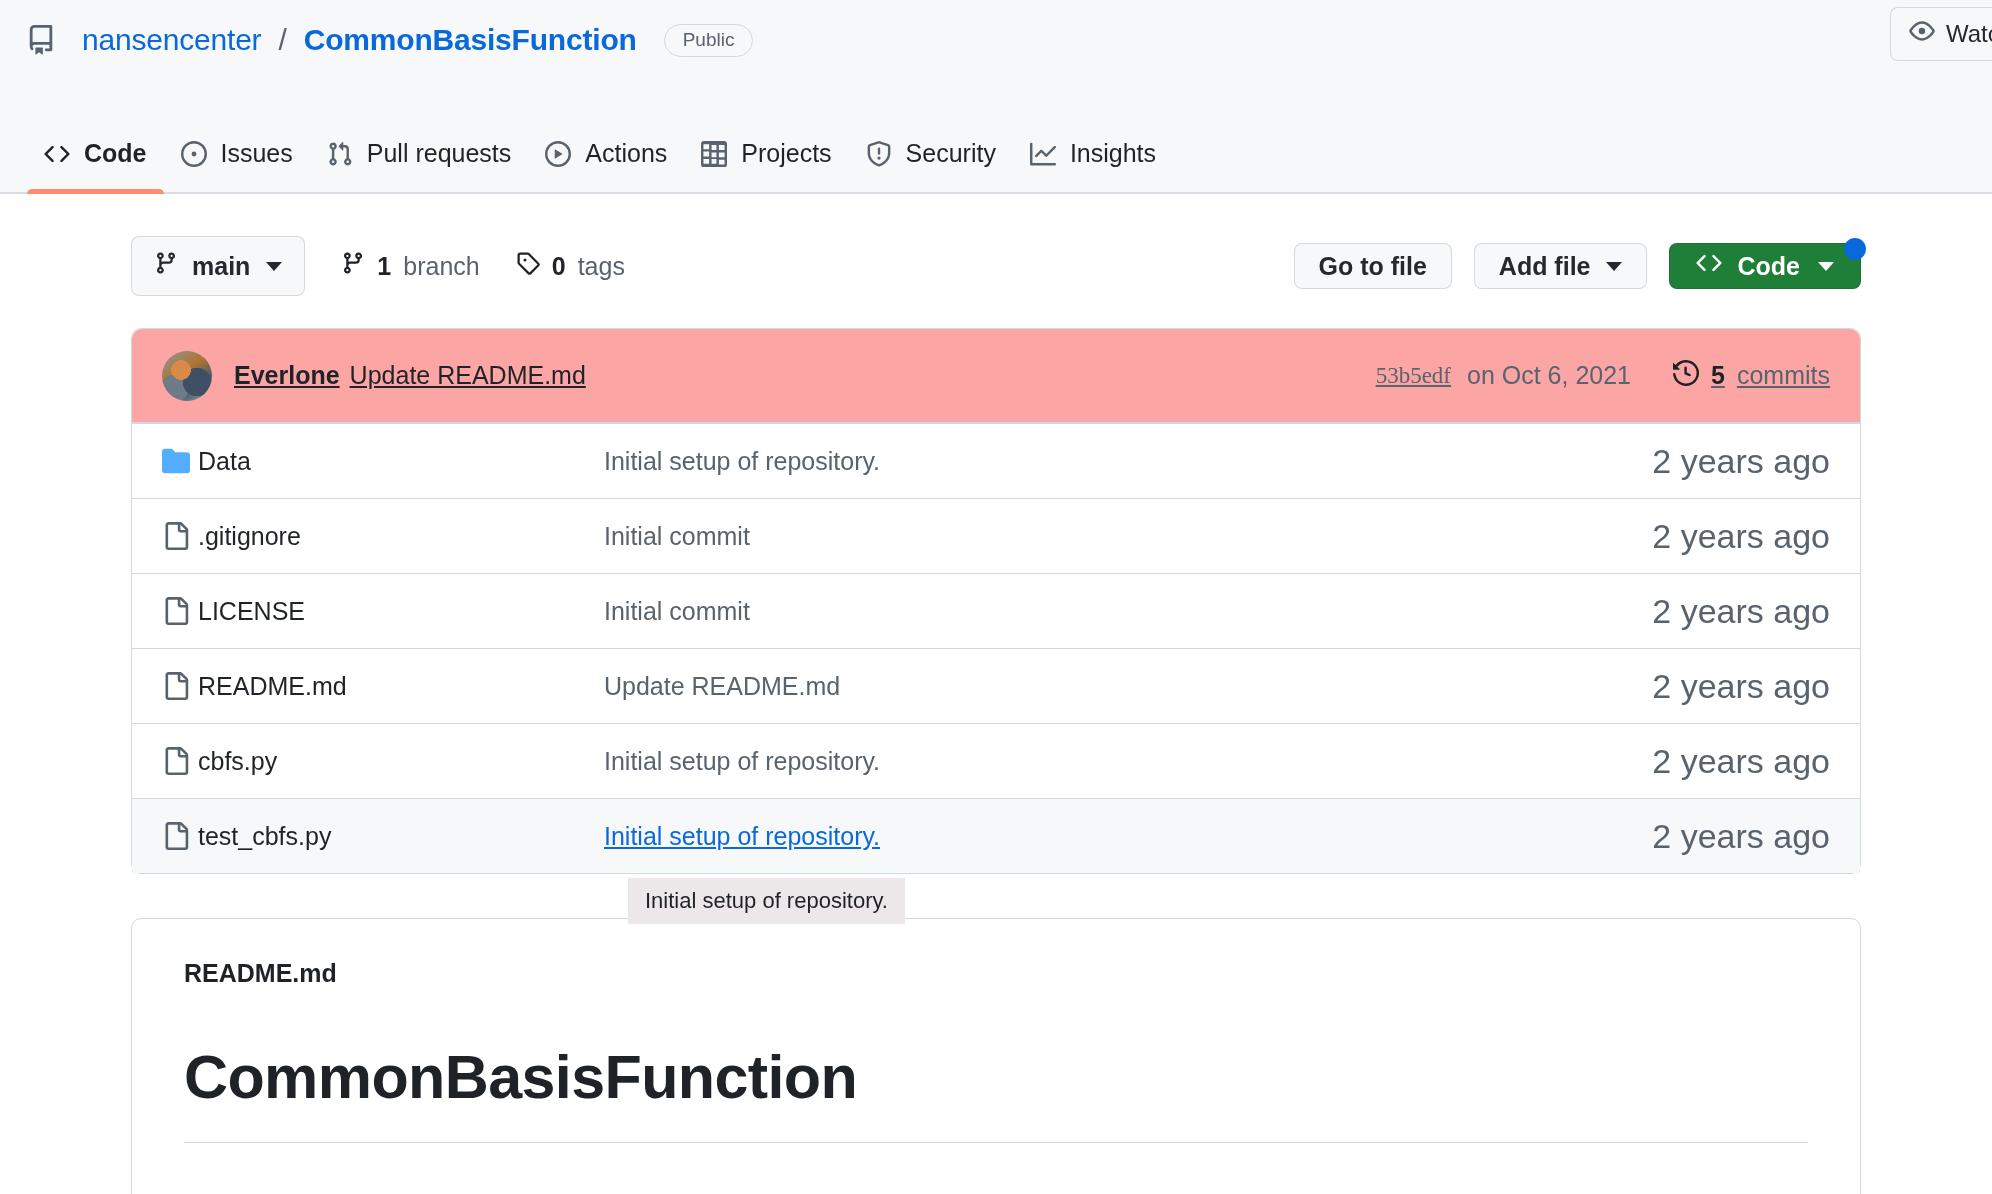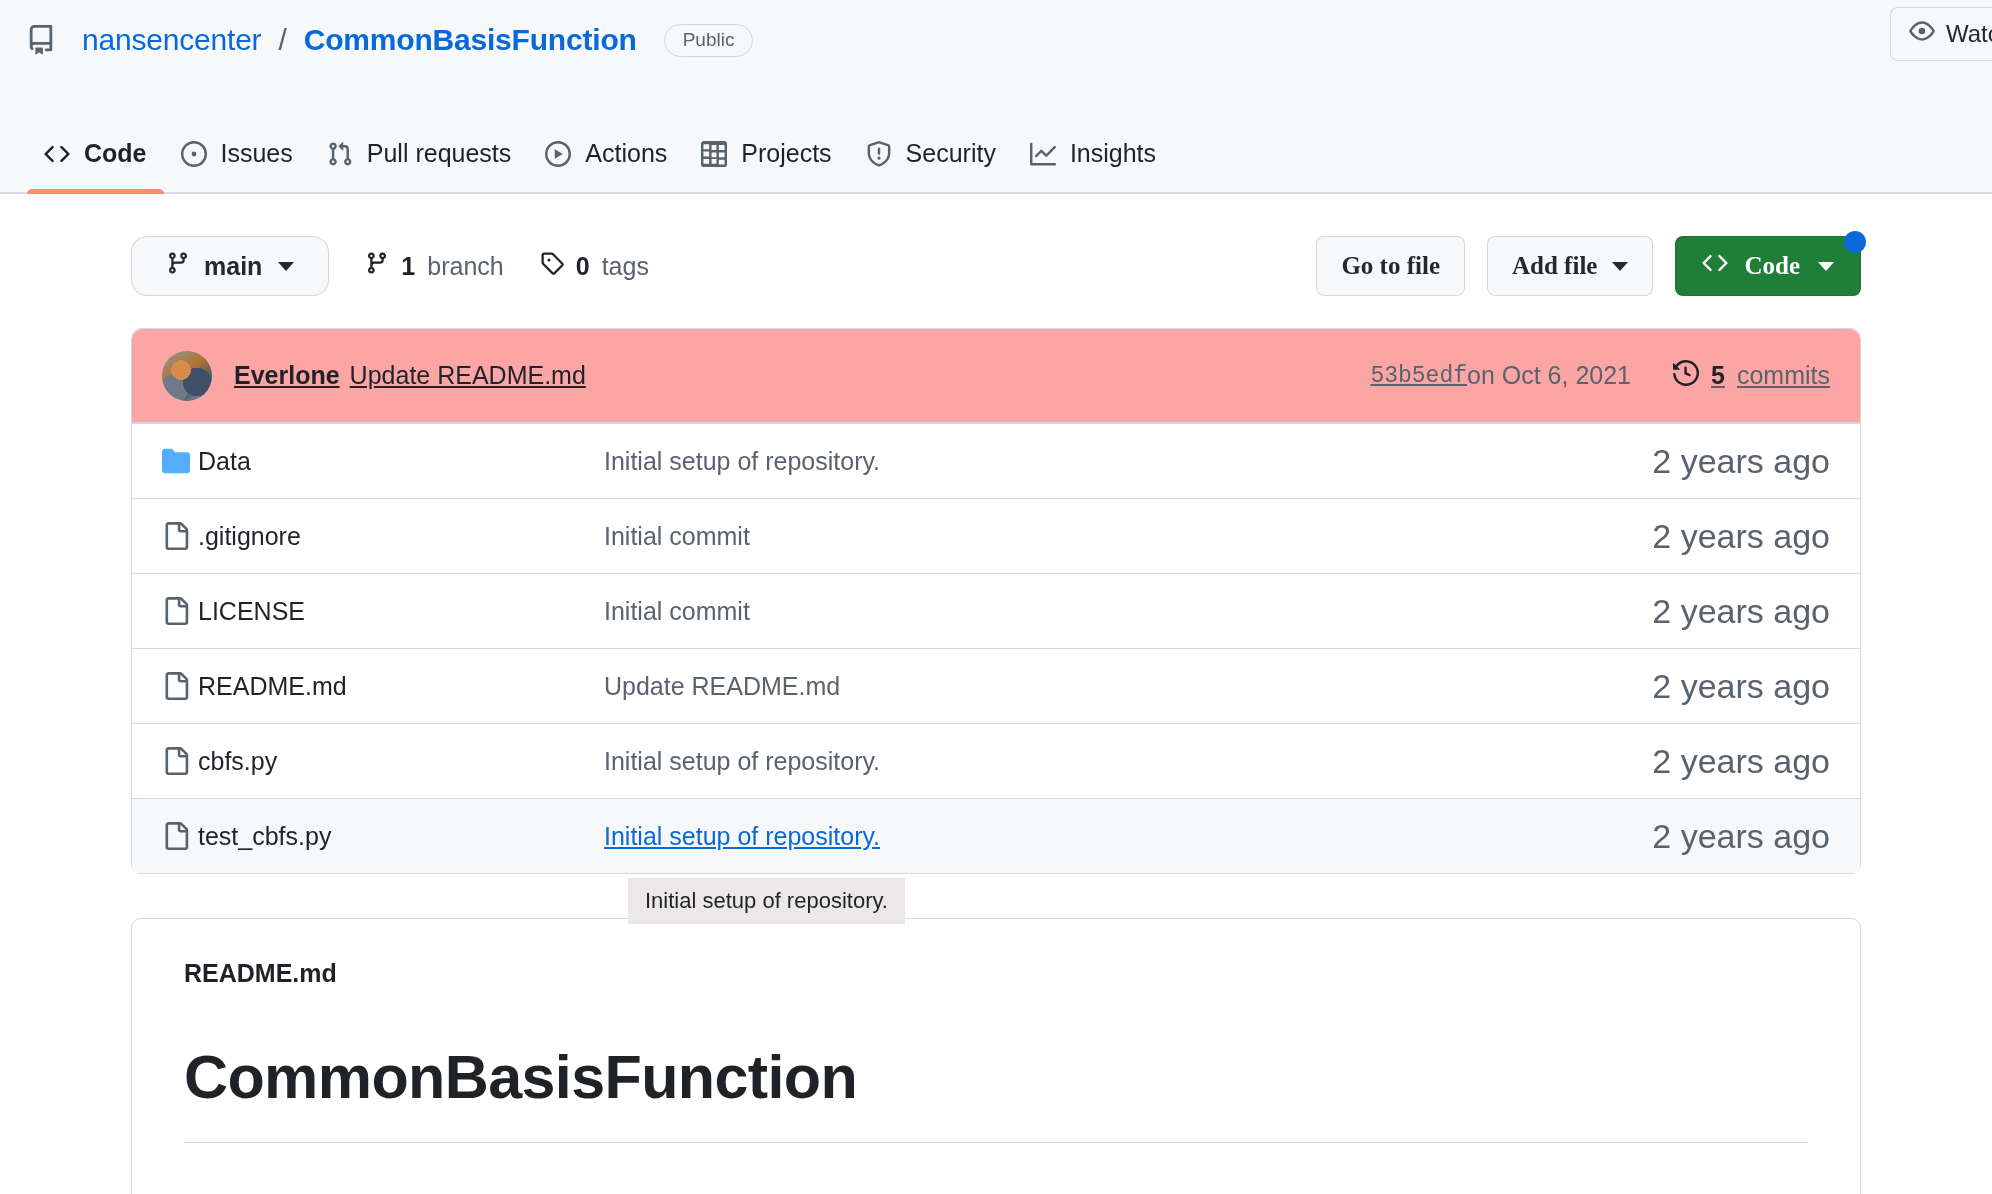--- a/index.html
+++ b/index.html
@@ -96,46 +96,45 @@
   
   .action-bar {
     display: flex; align-items: center;
     height: 62px;
     margin-bottom: 31px;
   }
   .branch-btn {
     display: flex; align-items: center; gap: 14px;
     background: #f6f8fa;
     border: 1px solid rgba(31,35,40,0.15);
-    border-radius: 16px;
+    border-radius: 8px;
     height: 60px;
-    padding: 0 34px;
+    padding: 0 22px;
     font-size: 25px; font-weight: 600;
     color: #24292f;
   }
   .caret { width: 0; height: 0; border-left: 8px solid transparent; border-right: 8px solid transparent; border-top: 9px solid #24292f; margin-left: 2px; }
   .caret-white { border-top-color: #ffffff; }
   .counter-link {
     display: flex; align-items: center; gap: 12px;
     margin-left: 36px;
     font-size: 25px; color: #59636e; text-decoration: none;
   }
   .counter-link b { color: #1F2328; font-weight: 600; }
   .spacer { flex: 1; }
   .btn {
     display: flex; align-items: center; gap: 13px;
     background: #f6f8fa;
     border: 1px solid rgba(31,35,40,0.15);
     border-radius: 8px;
-    height: 60px;
+    height: 46px;
     padding: 0 24px;
     font-size: 25px; font-weight: 600;
     color: #24292f;
     margin-left: 22px;
-    font-family: Liberation Serif, serif;
   }
   .btn-code {
     position: relative;
     background: #1f7e38;
     border-color: rgba(31,35,40,0.15);
     color: #ffffff;
     padding: 0 26px;
     gap: 16px;
   }
   .code-dot {
@@ -167,22 +166,22 @@
     background:
       radial-gradient(circle at 38% 38%, #d98a4a 0 22%, rgba(217,138,74,0) 23%),
       radial-gradient(circle at 70% 62%, #3f5066 0 30%, rgba(63,80,102,0) 31%),
       radial-gradient(circle at 25% 75%, #6e7a88 0 26%, rgba(110,122,136,0) 27%),
       linear-gradient(145deg, #8c97a3 0%, #b0752f 42%, #4a5a6e 70%, #9aa3ad 100%);
   }
   .commit-author { font-size: 25px; font-weight: 600; color: #1F2328; margin-right: 10px; }
   .commit-msg { font-size: 25px; color: #1F2328; }
   .commit-meta { margin-left: auto; display: flex; align-items: center; }
   .commit-sha {
-    font-family: Liberation Mono, monospace;
-    font-size: 23px; color: #59636e; 
+    font-family: Liberation Serif, serif;
+    font-size: 23px; color: #59636e; margin-right: 16px;
   }
   .commit-date { font-size: 25px; color: #59636e; text-align: right; }
   .commits-count {
     display: flex; align-items: center; gap: 12px;
     margin-left: 42px; font-size: 25px; color: #59636e;
   }
   .commits-count b { color: #1F2328; font-weight: 600; }
 
   .file-row {
     display: flex; align-items: center;

